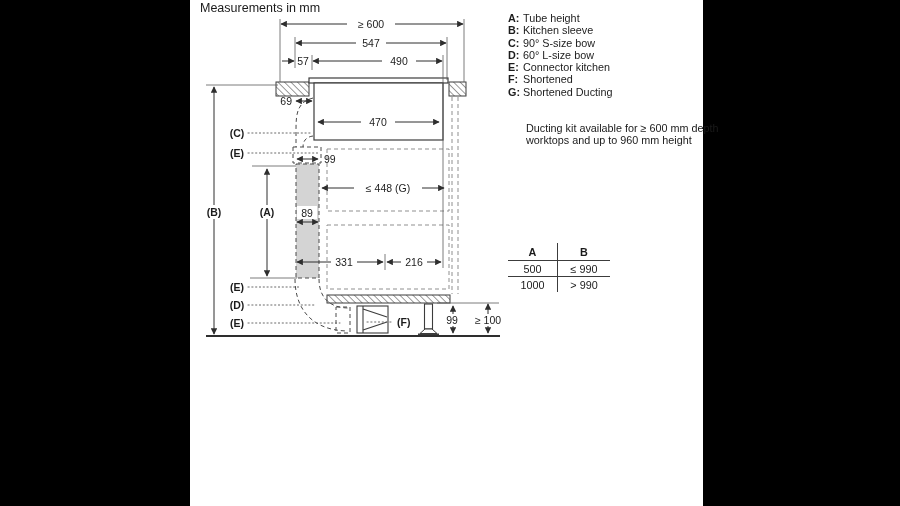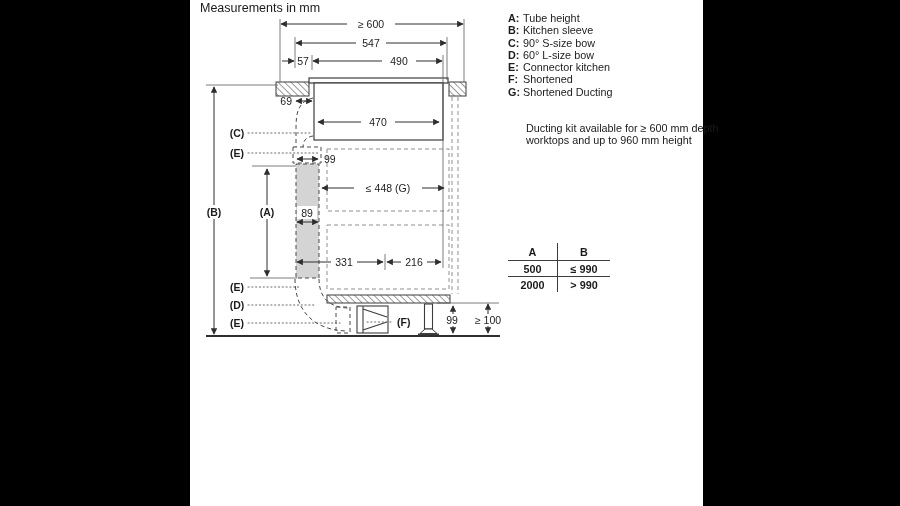--- a/index.html
+++ b/index.html
@@ -18,21 +18,21 @@
   .legend-row{display:flex;}
   .legend-key{font-weight:bold;min-width:15px;}
   .note{left:336px;width:196px;font-size:10.8px;line-height:11.8px;color:#1a1a1a;}
   .note1{top:123px;}
   .note2{top:184px;}
   table.ab{
     left:318px;top:243px;border-collapse:collapse;font-size:10.8px;color:#1a1a1a;
     position:absolute;table-layout:fixed;
   }
   table.ab th,table.ab td{
-    padding:0;text-align:center;font-weight:bold;vertical-align:middle;
+    padding:0;text-align:center;font-weight:normal;vertical-align:middle;
   }
   table.ab th{font-weight:bold;height:17px;}
   table.ab td{height:15px;}
   .colA{width:49px;border-right:1px solid #3c3c3c;}
   .colB{width:52px;}
   tr.hline th, tr.hline td{border-bottom:1px solid #3c3c3c;}
   svg text{
     font-family:"Liberation Sans",sans-serif;font-size:10.5px;fill:#1c1c1c;
   }
   svg text.lbl{font-weight:bold;}
@@ -81,21 +81,21 @@
     <tbody>
         <tr class="hline">
       <th class="colA">A</th>
       <th class="colB">B</th>
     </tr>
     <tr class="hline">
       <td class="colA">500</td>
       <td class="colB">≤ 990</td>
     </tr>
     <tr>
-      <td class="colA">2000</td>
+      <td class="colA">1000</td>
       <td class="colB">&gt; 990</td>
     </tr>
   </tbody>
     </table>
 
   <svg class="abs" style="left:0;top:0" width="513" height="506" viewBox="190 0 513 506">
     <defs>
       <marker id="arr" viewBox="0 0 10 10" refX="9" refY="5" markerWidth="6.5" markerHeight="6.5" orient="auto-start-reverse" markerUnits="userSpaceOnUse">
         <path d="M0,0 L10,5 L0,10 z" fill="#2e2e2e"></path>
       </marker>

